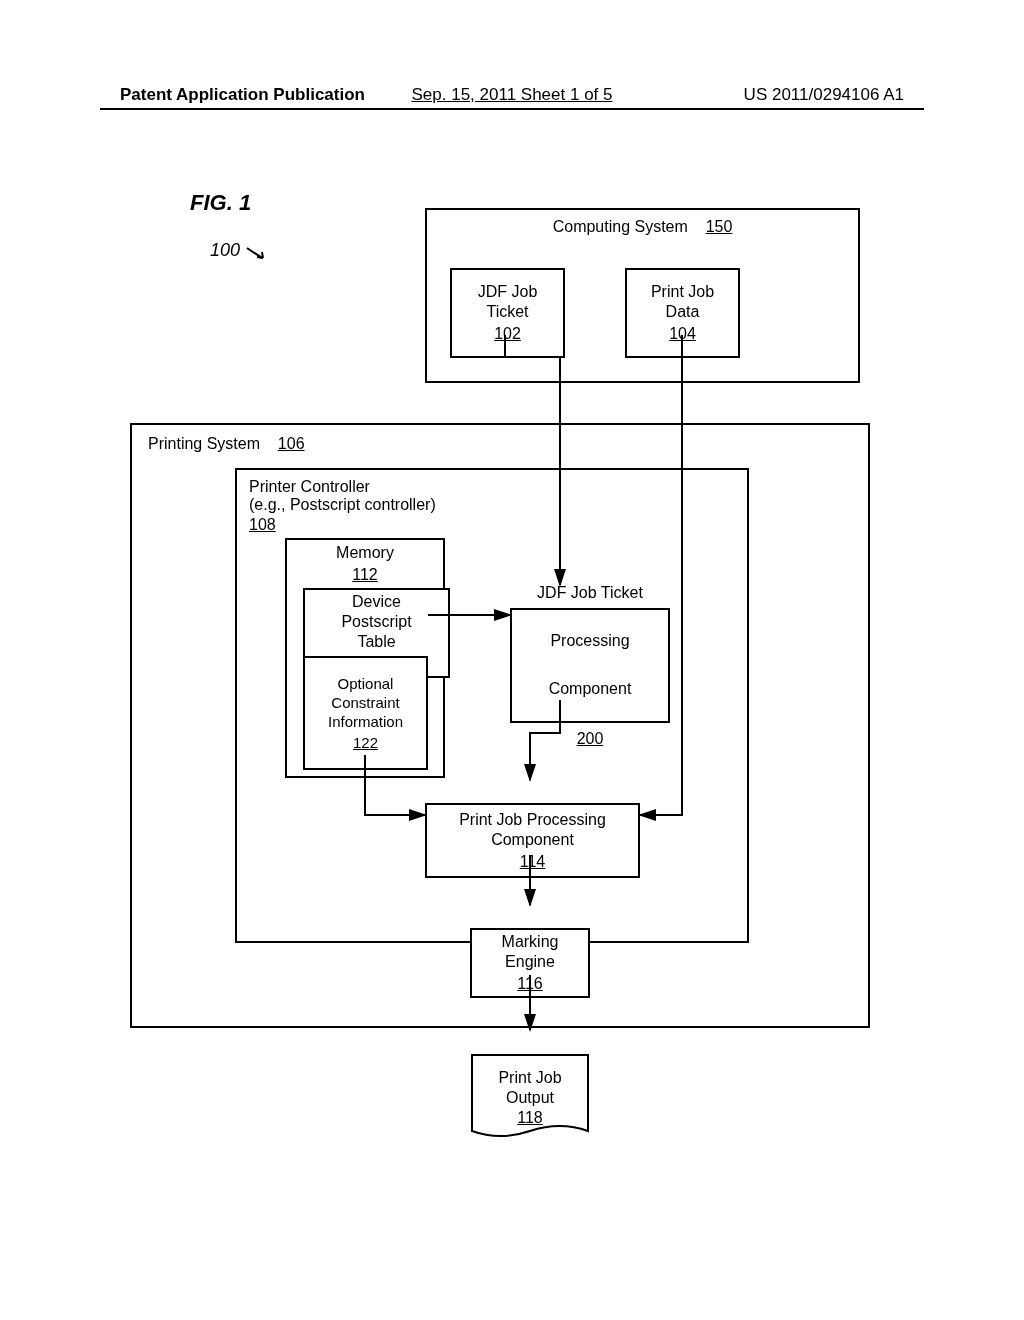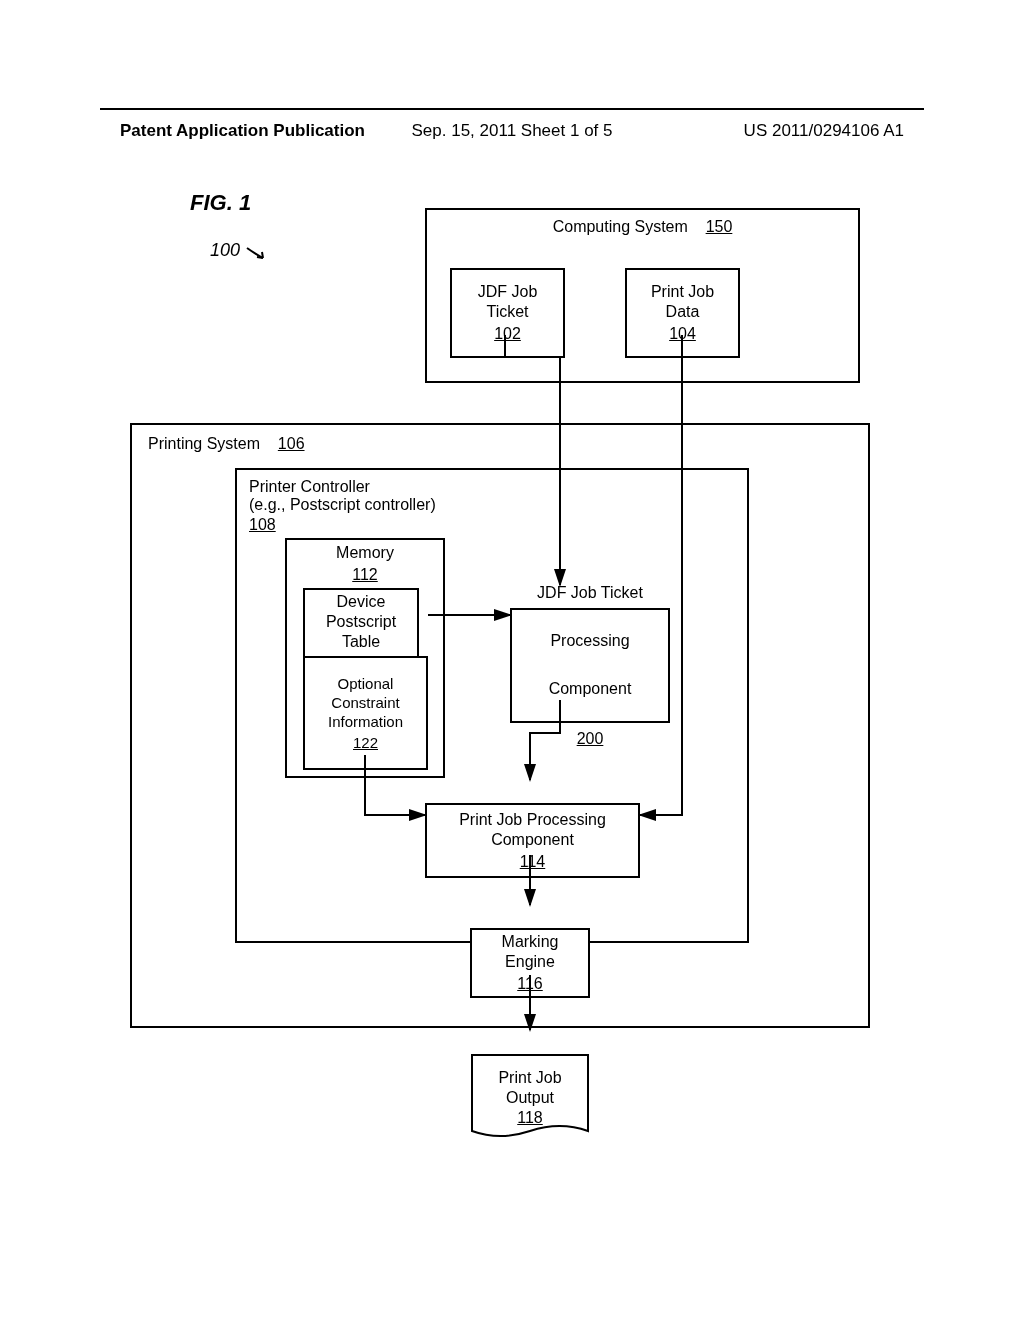--- a/index.html
+++ b/index.html
@@ -16,29 +16,29 @@
     }
     .header {
       position: absolute;
       top: 85px;
       left: 0;
       width: 100%;
       padding: 0 120px;
       display: flex;
       justify-content: space-between;
       font-size: 17px;
-      margin-top: 36px;
     }
     .header-left {
       font-weight: bold;
     }
     .header-center {
       position: absolute;
       left: 50%;
       transform: translateX(-50%);
+      text-decoration: underline;
     }
     .header-right {
       white-space: nowrap;
     }
     .header-line {
       position: absolute;
       top: 108px;
       left: 100px;
       right: 100px;
       height: 2px;
@@ -129,21 +129,21 @@
     }
     .memory {
       top: 330px;
       left: 155px;
       width: 160px;
       height: 240px;
     }
     .device-table {
       top: 380px;
       left: 173px;
-      width: 116px;
+      width: 147px;
       height: 90px;
       justify-content: center;
     }
     .constraint {
       top: 448px;
       left: 173px;
       width: 125px;
       height: 114px;
       justify-content: center;
       font-size: 15px;

